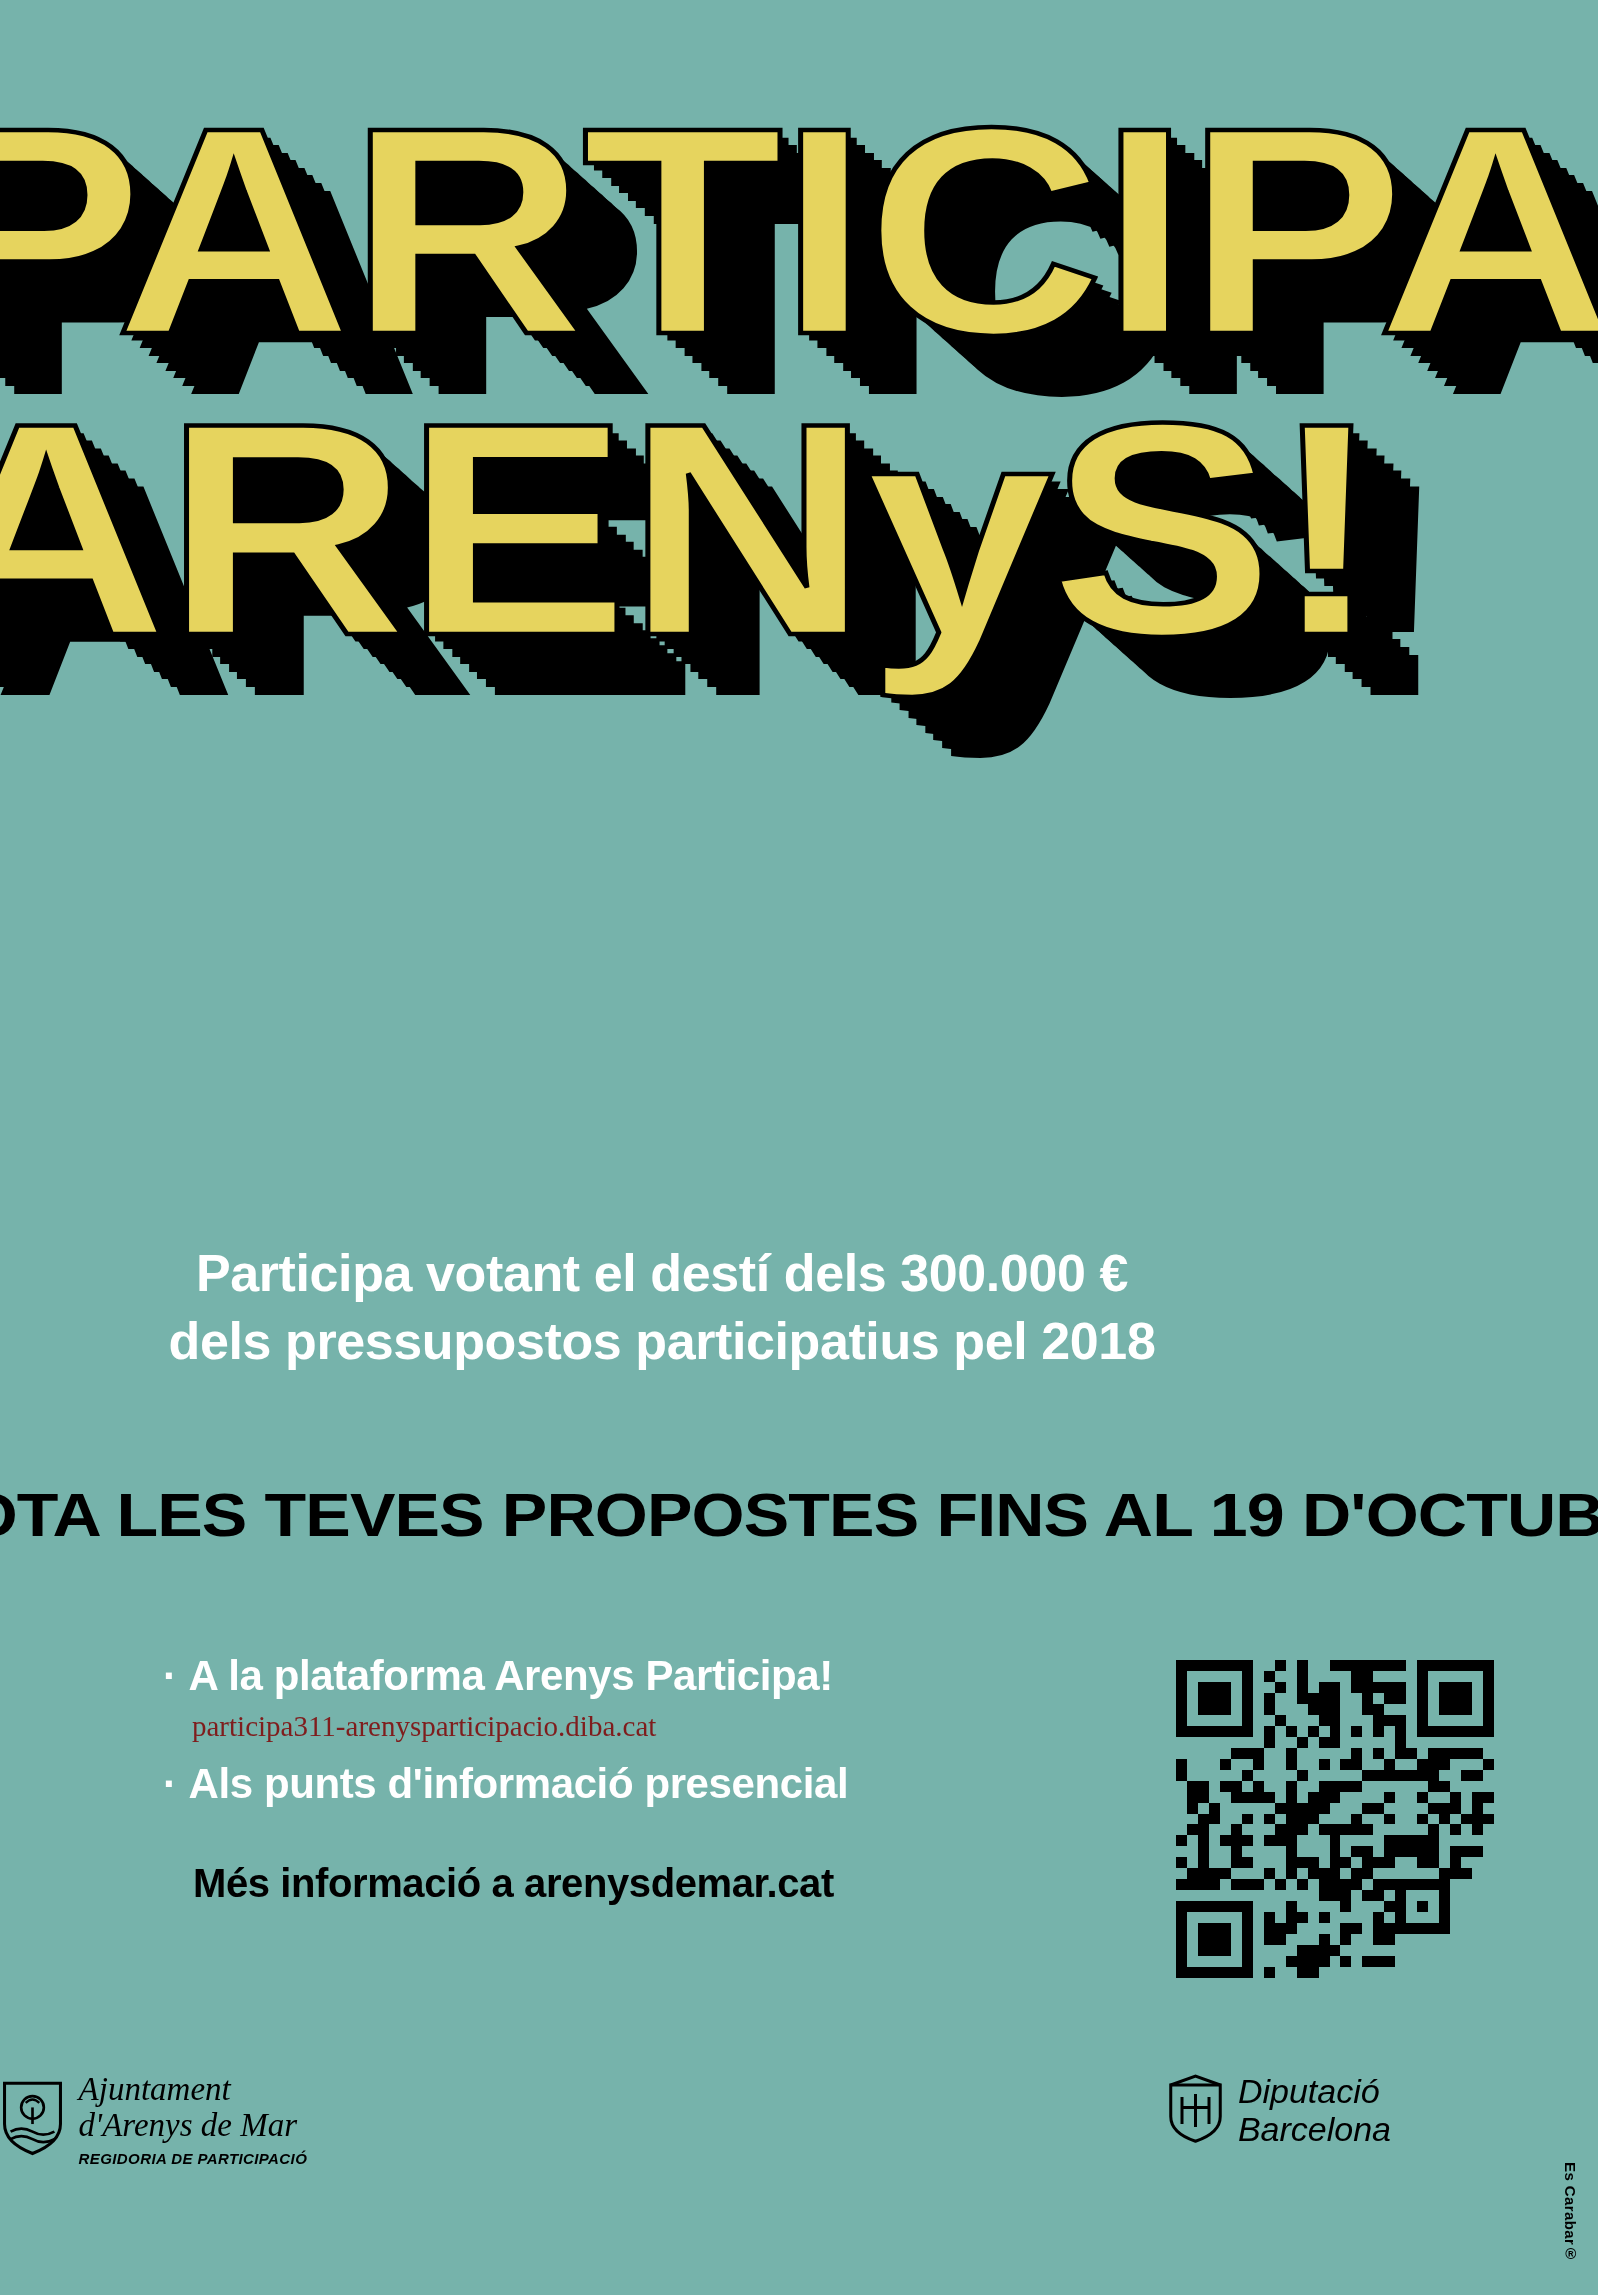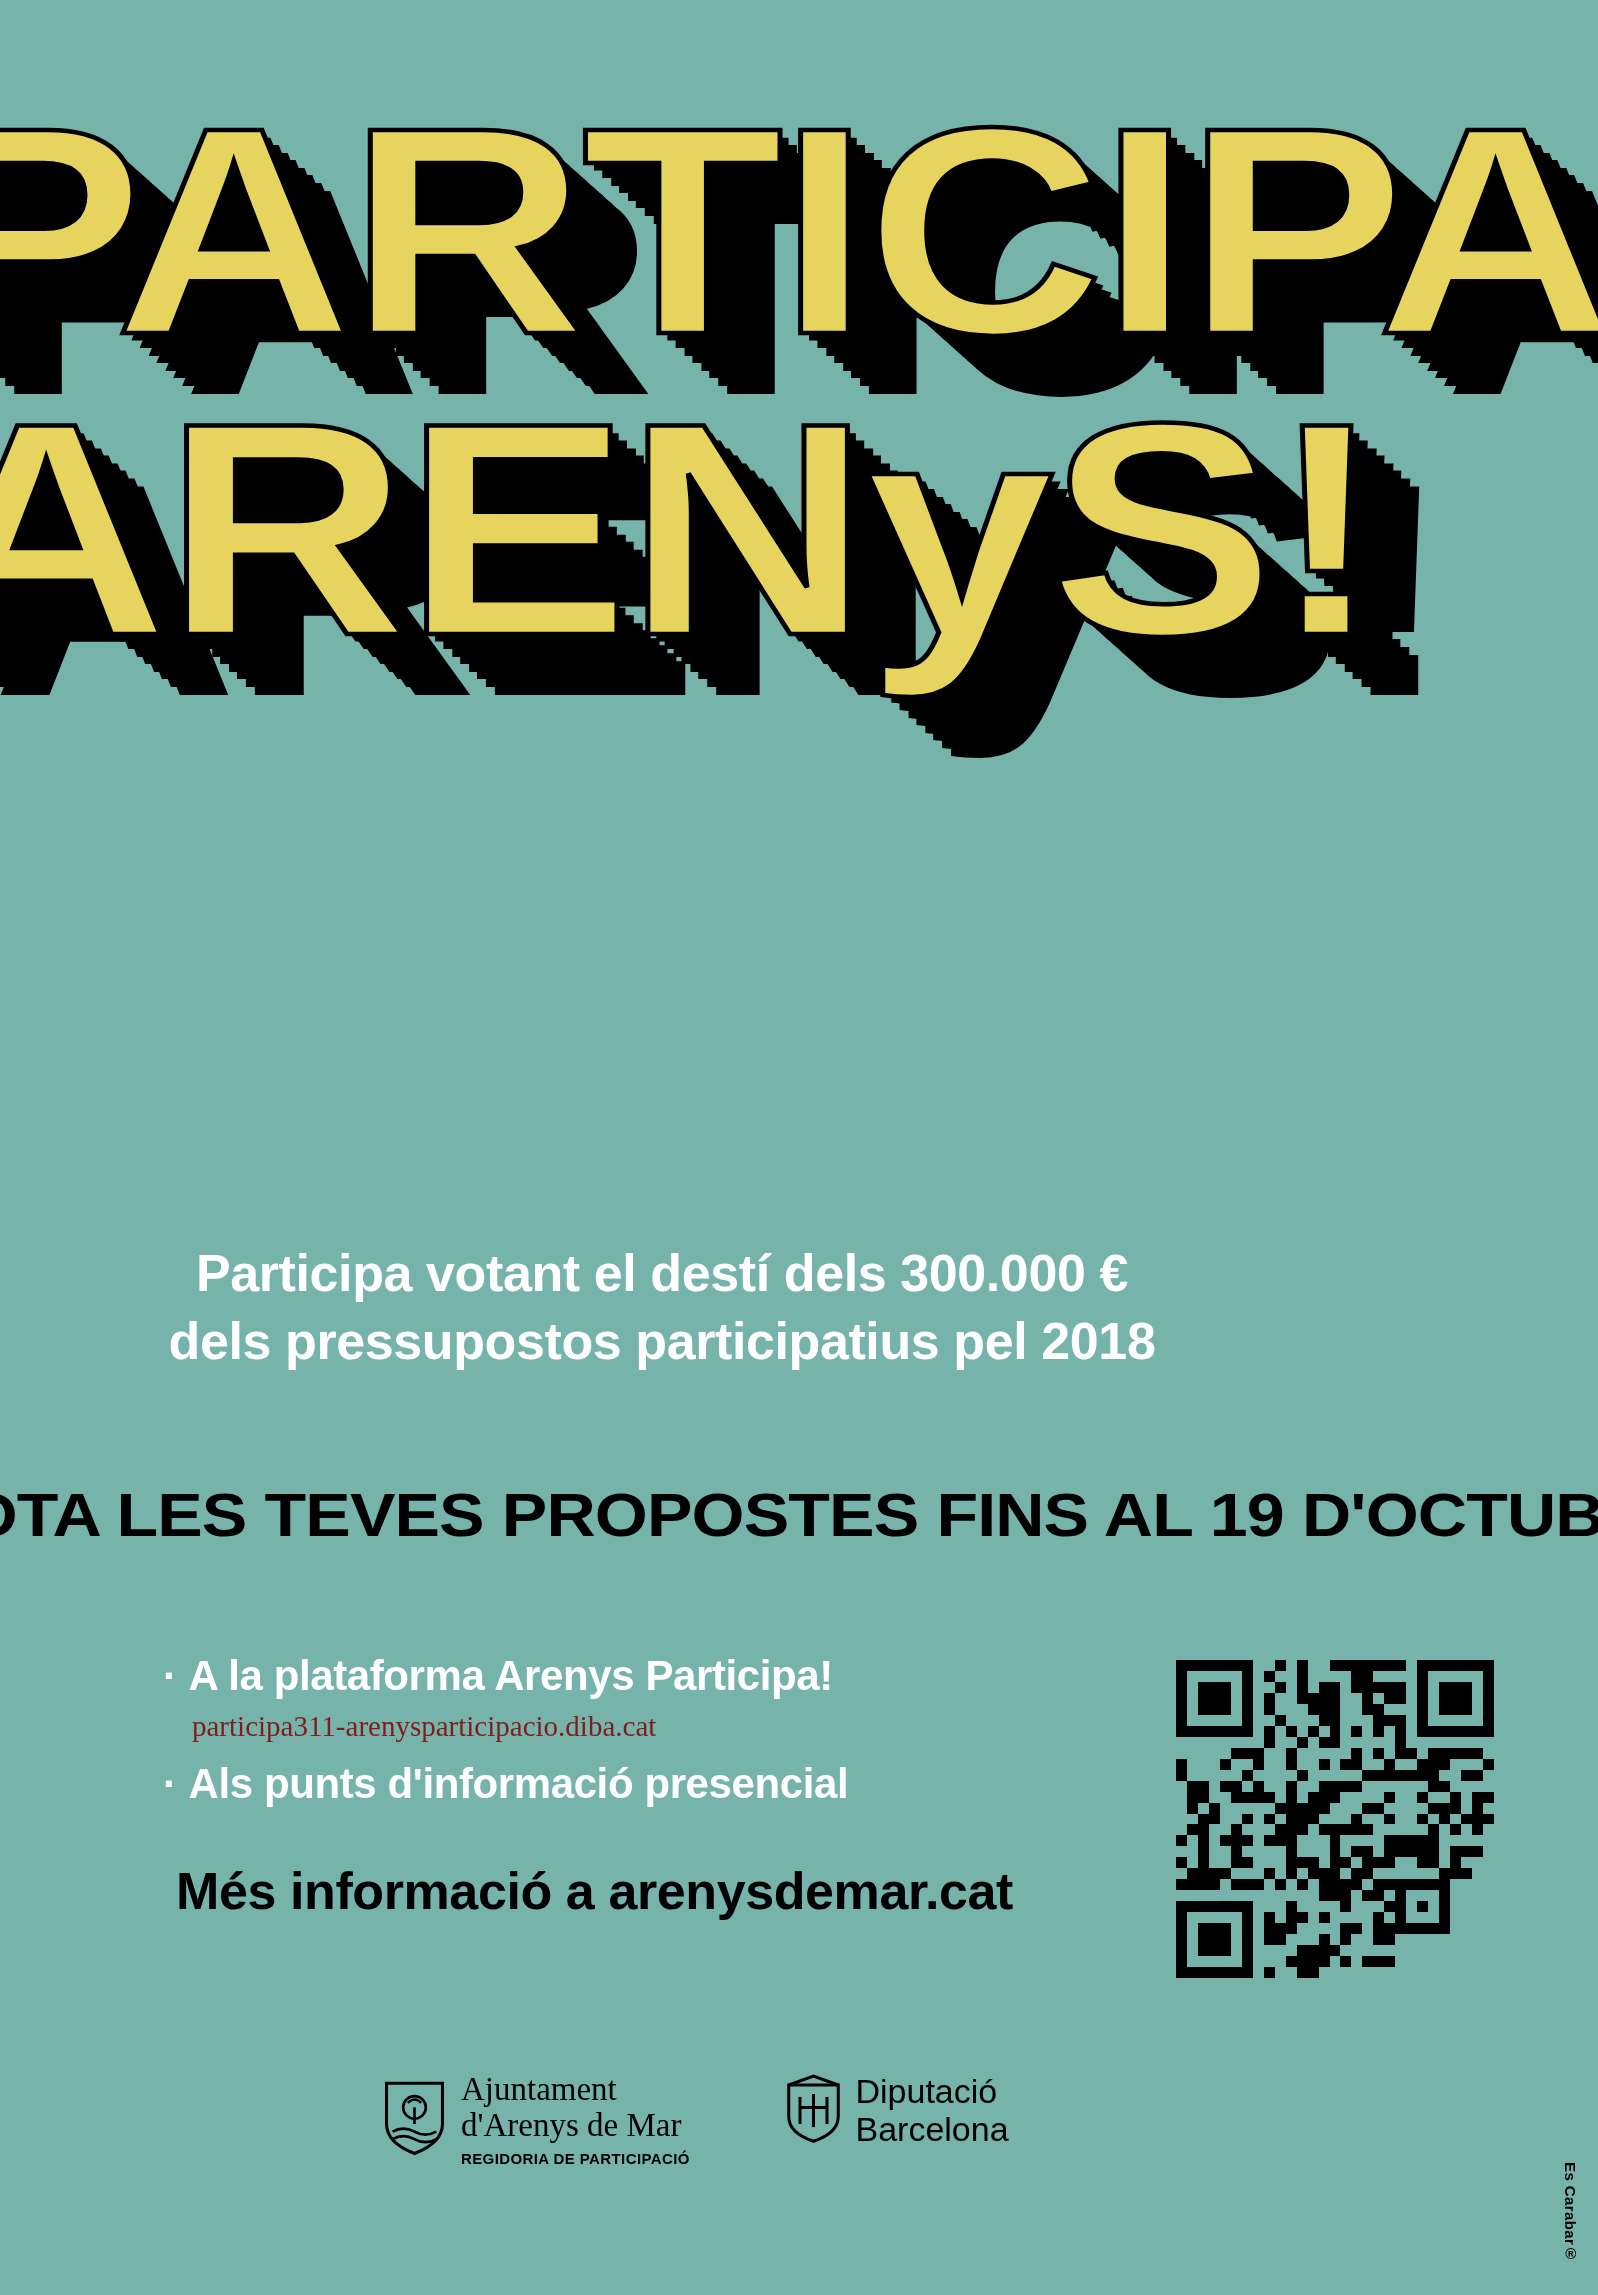--- a/index.html
+++ b/index.html
@@ -95,24 +95,24 @@
     margin: 10.6px 0 0 29px;
     color: #7f1d1d;
     font-family: "Liberation Serif", serif;
     font-weight: 400;
     font-size: 29px;
     letter-spacing: 0px;
   }
   .bullet2 { margin-top: 18px; }
   .more {
     margin-top: 54px;
-    margin-left: 13px;
+    margin-left: 30px;
     color: #000000;
     font-weight: 700;
-    font-size: 52px;
+    font-size: 40px;
     letter-spacing: -0.4px;
   }
 
   
   .qr-wrap {
     position: absolute;
     top: 1660px;
     left: 1176px;
     width: 318px;
     height: 318px;
@@ -128,23 +128,24 @@
   .qr i { display: block; background: transparent; }
   .qr i.on { background: #000; }
 
   
   .footer {
     position: absolute;
     top: 2072px;
     left: 0;
     width: 1391px;
     display: flex;
-    justify-content: center;
+    justify-content: space-between;
     align-items: flex-start;
     gap: 95px;
+    font-style: italic;
   }
   .logo { display: flex; align-items: center; gap: 13.6px; }
   .logo-mark { flex: 0 0 auto; }
   .logo-text { color: #000; }
   .lt1 {
     font-family: "Liberation Serif", serif;
     font-size: 33px;
     line-height: 1.08;
     font-weight: 400;
   }

